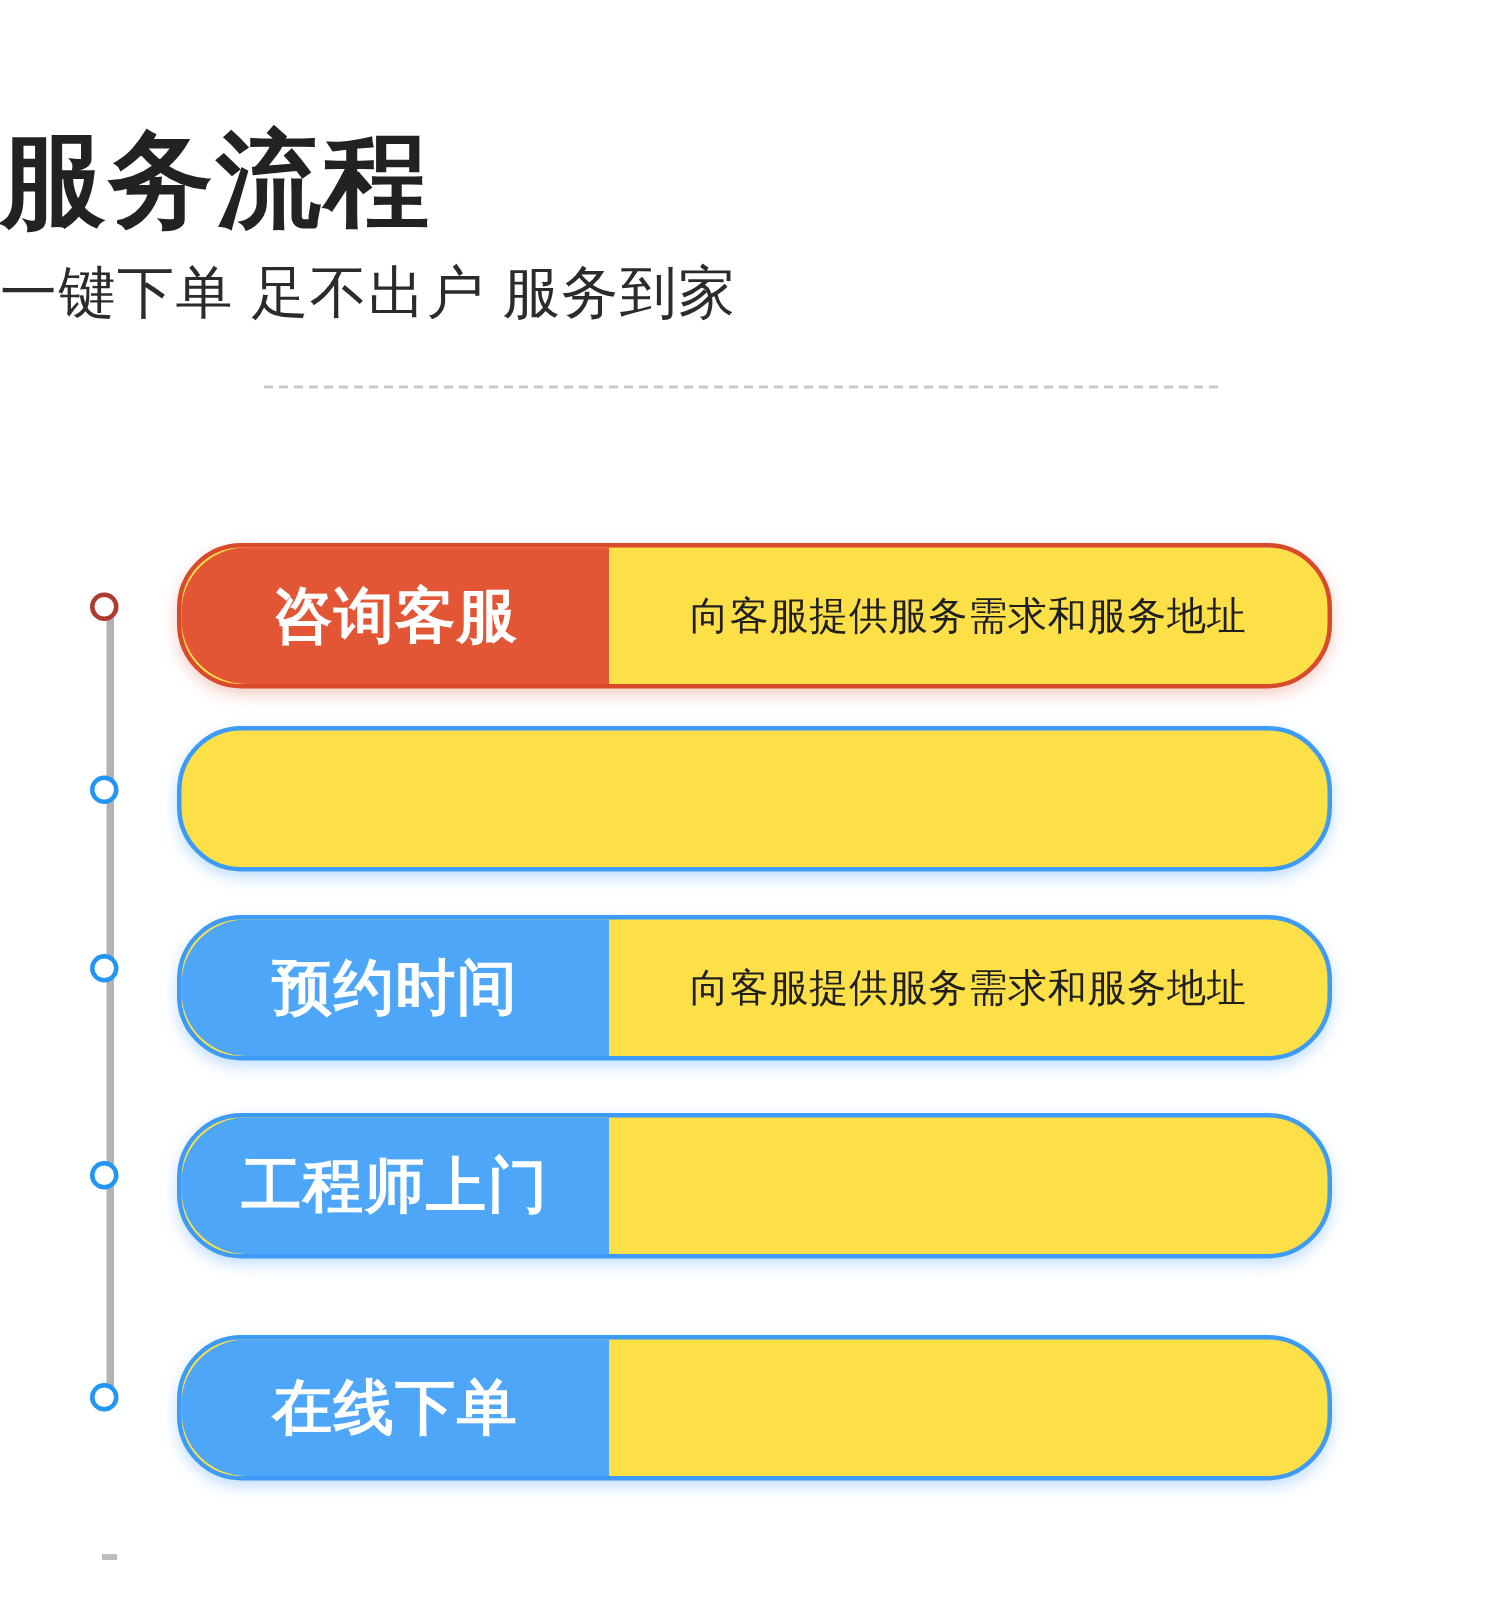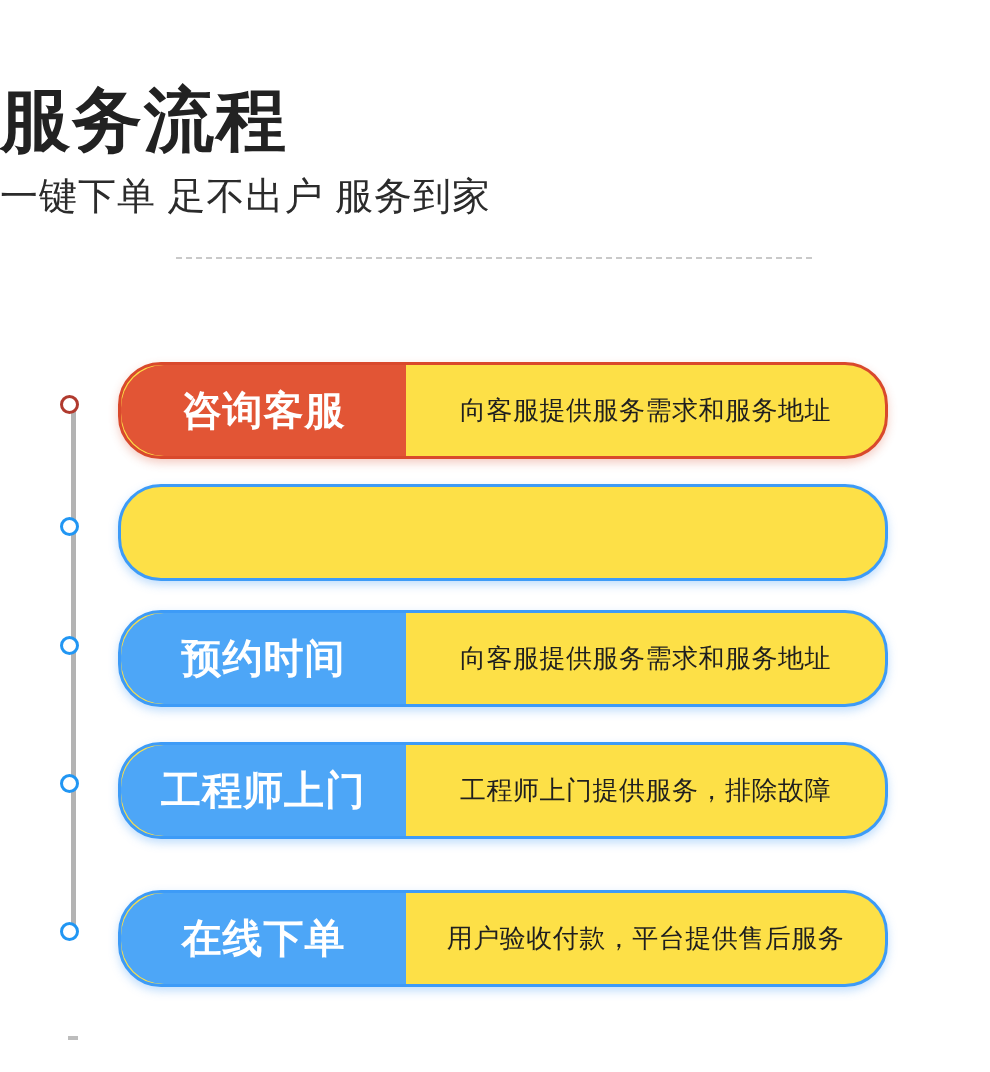--- a/index.html
+++ b/index.html
@@ -165,23 +165,21 @@
   <div class="tl-dot" style="top:517px;"></div>
 
   <div class="step-shell" style="top:610px;">
     <div class="step-label">预约时间</div>
     <div class="step-desc">向客服提供服务需求和服务地址</div>
   </div>
   <div class="tl-dot" style="top:636px;"></div>
 
   <div class="step-shell" style="top:742px;">
     <div class="step-label small">工程师上门</div>
-    <div class="step-desc">工程师上门提供服务，排除故障</div>
   </div>
   <div class="tl-dot" style="top:774px;"></div>
 
   <div class="step-shell" style="top:890px;">
     <div class="step-label">在线下单</div>
-    <div class="step-desc">用户验收付款，平台提供售后服务</div>
   </div>
   <div class="tl-dot" style="top:922px;"></div>
 
 </div>
 
 </body></html>

